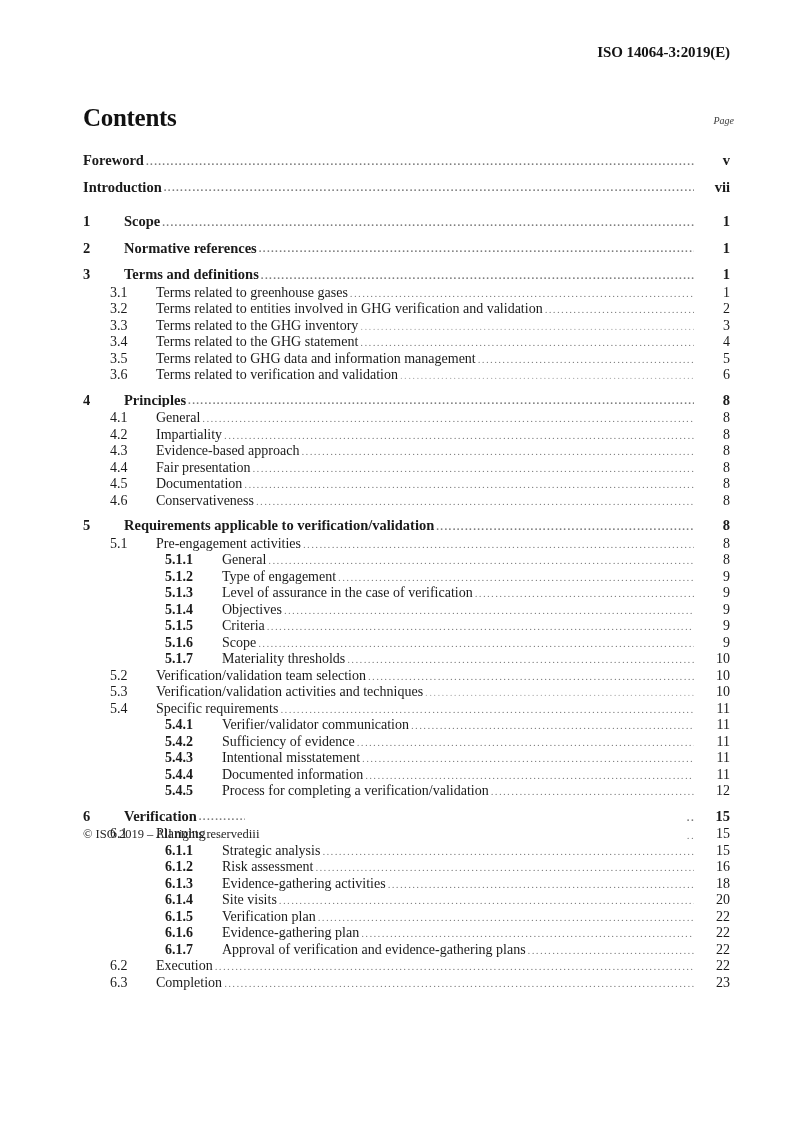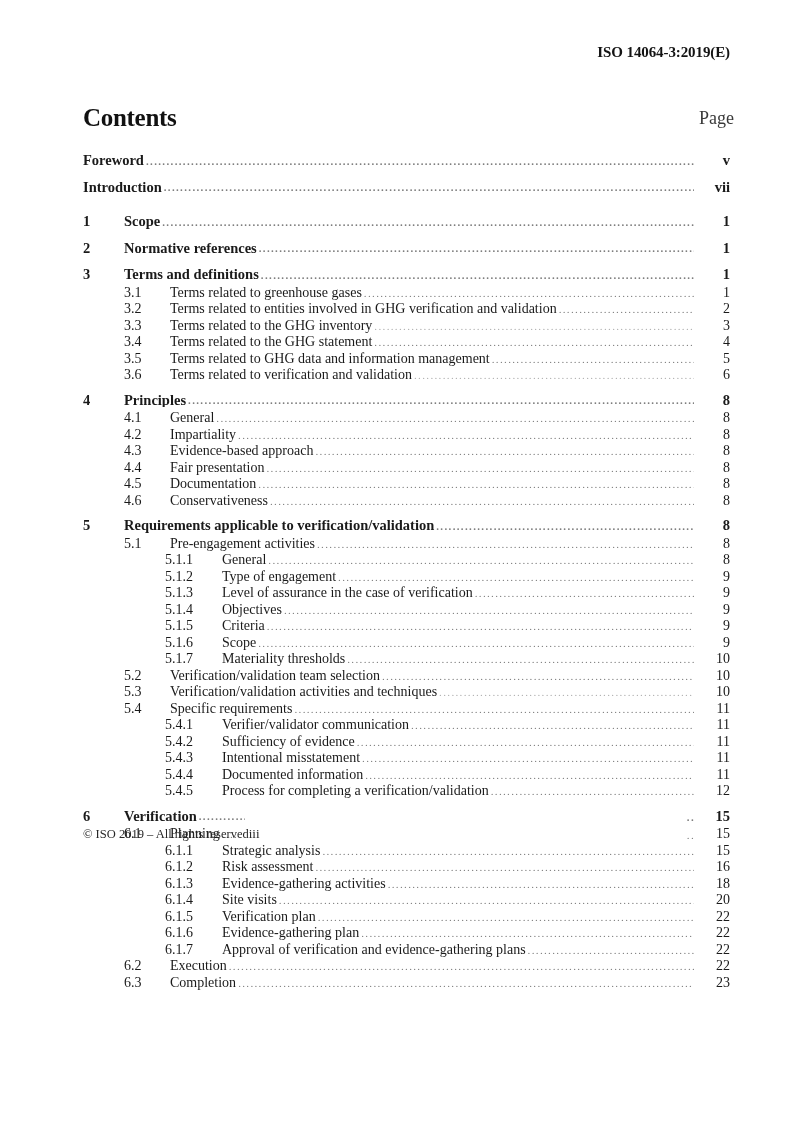--- a/index.html
+++ b/index.html
@@ -44,24 +44,25 @@
     align-items: baseline;
     justify-content: space-between;
   }
   .contents-title {
     font-size: 25px;
     font-weight: bold;
     letter-spacing: -0.3px;
     color: #111111;
   }
   .page-label {
-    font-size: 18px;
+    font-size: 10px;
     color: #3a3a3a;
     position: relative;
     top: -2px;
+    font-style: italic;
   }
 
   
   .toc {
     position: absolute;
     top: 153px;
     left: 83px;
     width: 647px;
   }
 
@@ -150,28 +151,28 @@
     padding-top: 8px;
     padding-bottom: 4px;
   }
   .lvl1 .num { width: 41px; }
 
   .lvl2 {
     font-size: 14px;
     font-weight: normal;
     padding-bottom: 2.5px;
   }
-  .lvl2 .num { width: 46px; margin-left: 41px; }
+  .lvl2 .num { width: 46px; margin-left: 27px; }
 
   .lvl3 {
     font-size: 14px;
     font-weight: normal;
     padding-bottom: 2.5px;
   }
-  .lvl3 .num { width: 57px; margin-left: 82px; }
+  .lvl3 .num { width: 57px; margin-left: 82px; font-weight: bold; }
 
   .lvl1 .pg { font-weight: bold; }
   .lvl-front .pg { font-weight: bold; }
 
   
   .footer {
     position: absolute;
     bottom: 28px;
     left: 83px;
     right: 63px;

